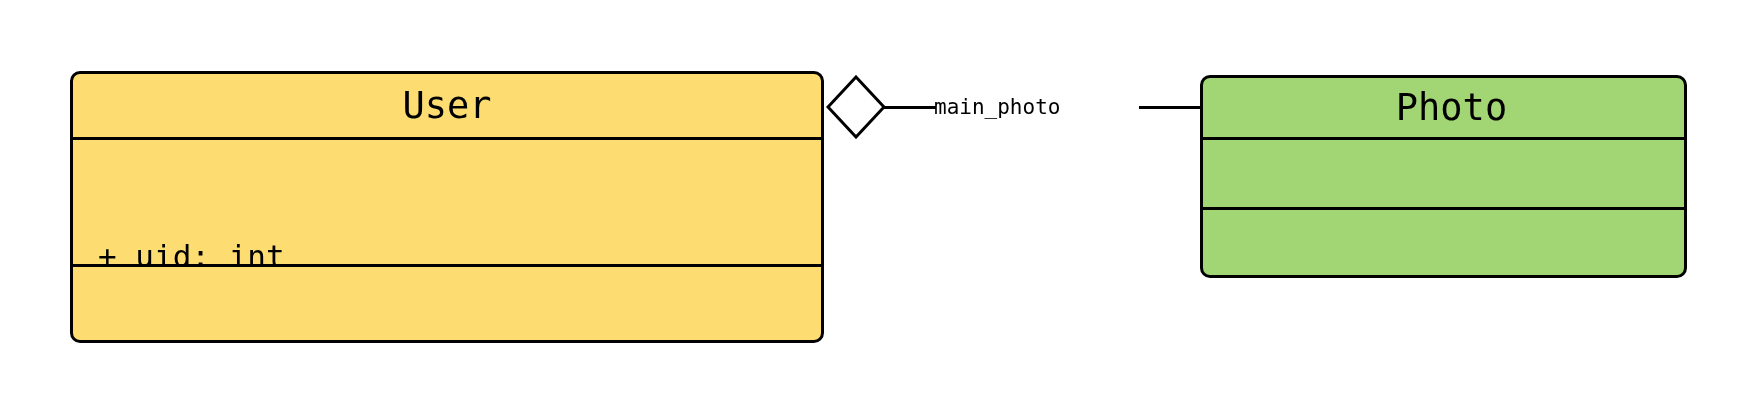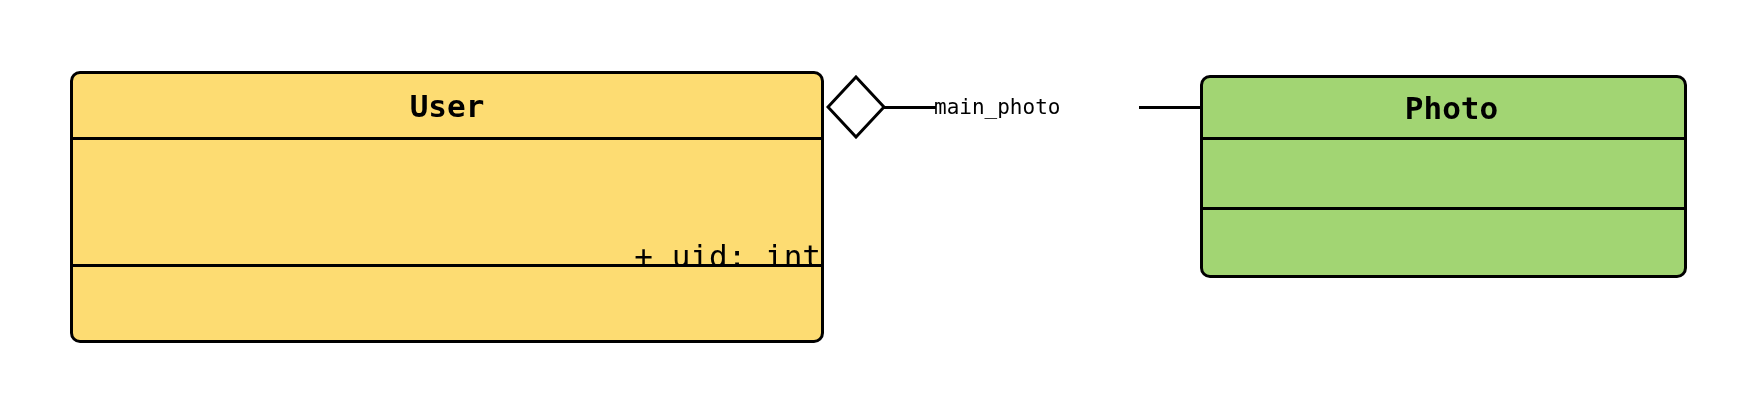--- a/index.html
+++ b/index.html
@@ -43,32 +43,31 @@
     box-sizing: border-box;
     flex: 0 0 auto;
   }
   .compartment.divided {
     border-top: 3px solid #000000;
   }
   .title-comp {
     display: flex;
     align-items: center;
     justify-content: center;
-    font-weight: bold;
-    font-size: 31px;
+    font-weight: normal;
+    font-size: 37px;
   }
   .user .title-comp { height: 63px; }
   .photo .title-comp { height: 59px; padding-left: 16px; }
   .user .attrs-comp {
     height: 127px;
     padding: 26px 0 0 25px;
     font-size: 31px;
     line-height: 36px;
     white-space: pre;
-    text-align: right;
   }
   .user .methods-comp {
     flex: 1 1 auto;
     padding: 20px 0 0 25px;
     font-size: 31px;
     line-height: 36px;
     white-space: pre;
   }
   .photo .attrs-comp { height: 70px; }
   .photo .methods-comp { flex: 1 1 auto; }

